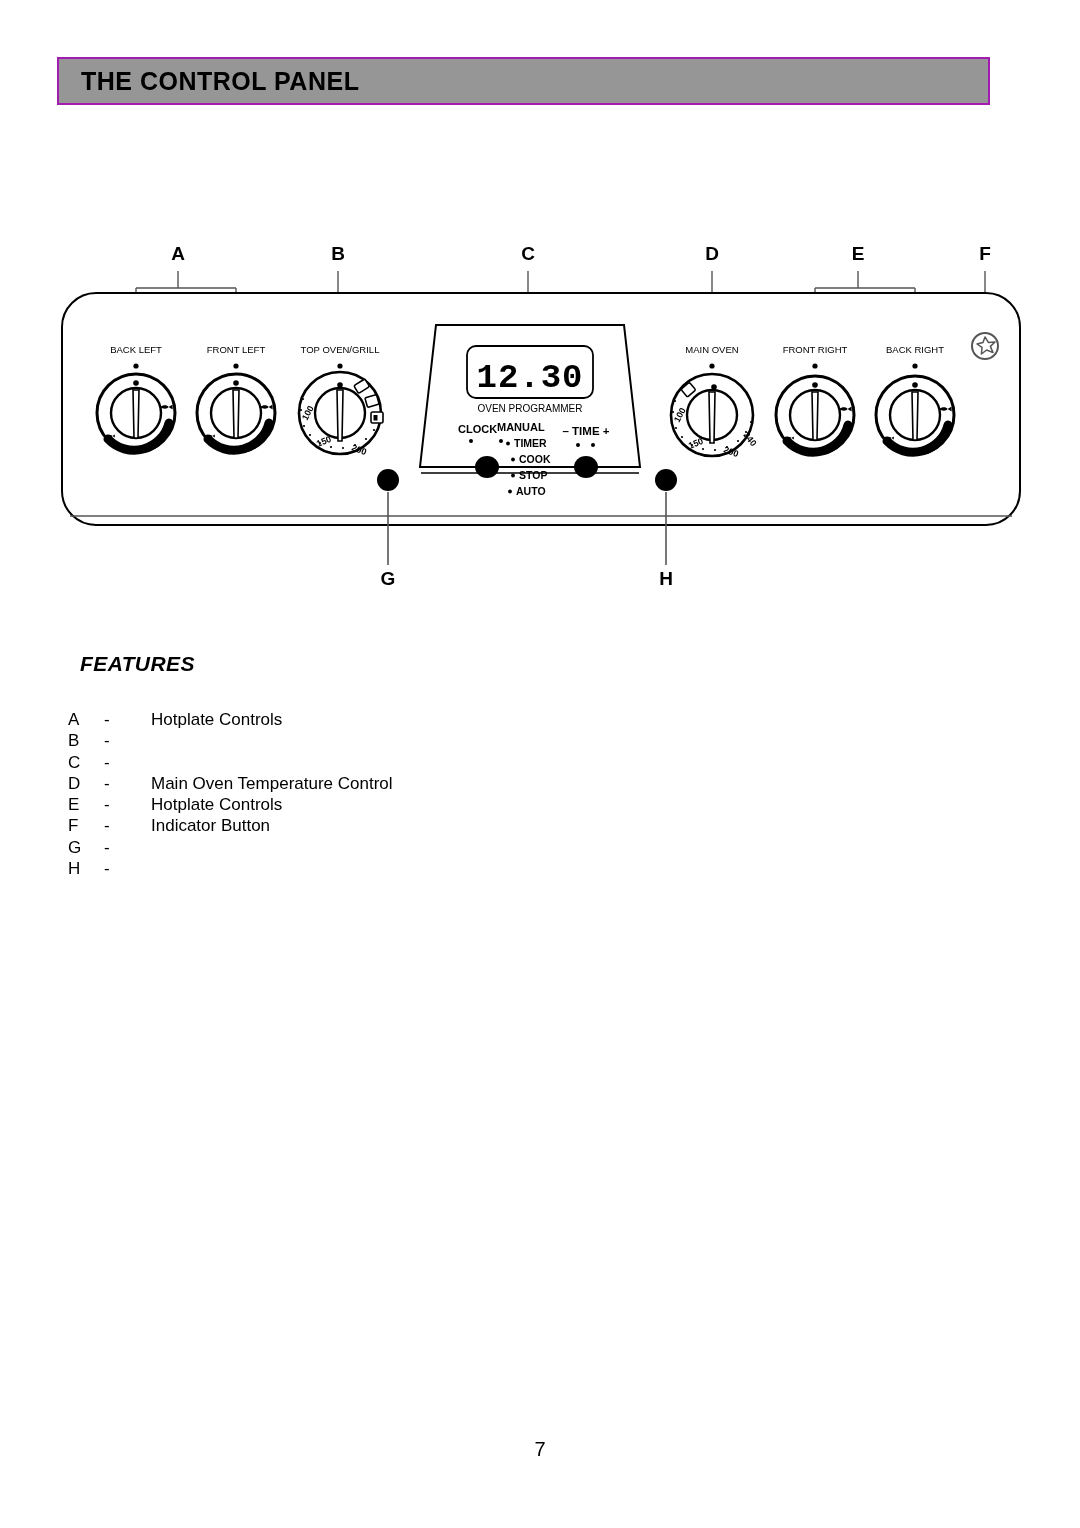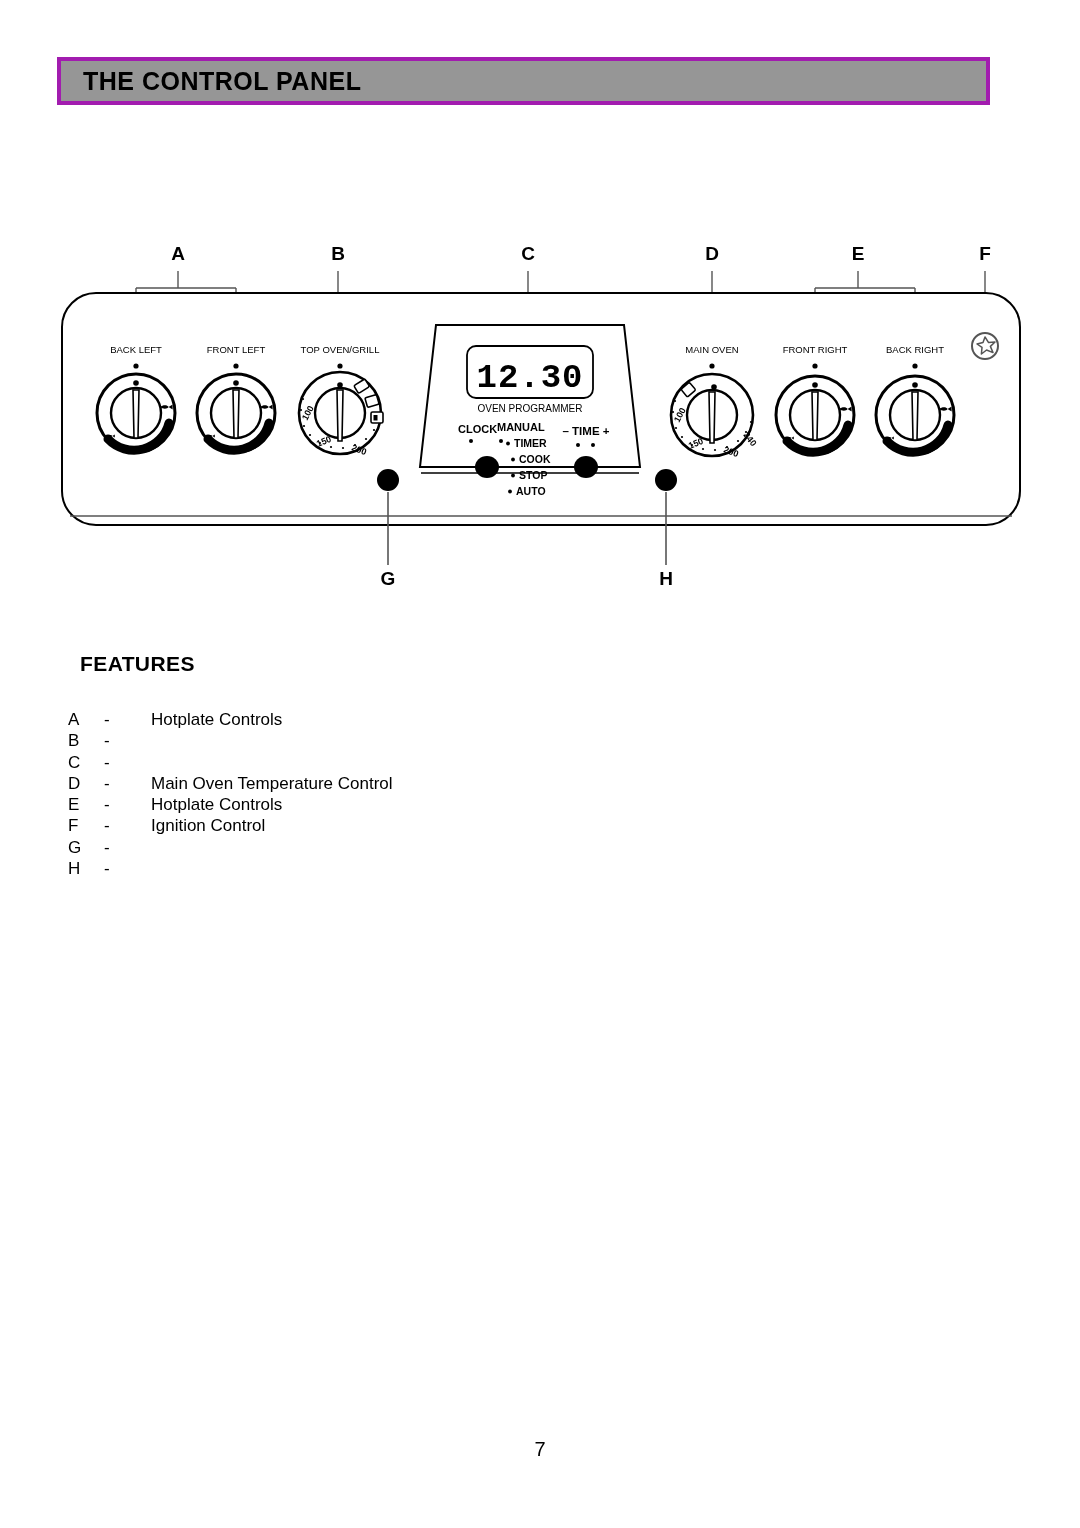--- a/index.html
+++ b/index.html
@@ -17,21 +17,21 @@
     overflow: hidden;
     background: #fff;
   }
 
   
   #header-bar {
     position: absolute;
     left: 57px; top: 57px;
     width: 933px; height: 48px;
     background: #969696;
-    border: 4px solid #a21caf;
+    border: 2px solid #a21caf;
   }
   #header-title {
     position: absolute;
     left: 22px; top: 50%;
     transform: translateY(-50%);
     font-size: 25px;
     font-weight: bold;
     letter-spacing: 0.5px;
     white-space: nowrap;
   }
@@ -54,20 +54,21 @@
   }
   #diagram svg { display: block; }
 
   
   #features-heading {
     position: absolute;
     left: 80px; top: 652px;
     font-size: 21px;
     font-weight: bold;
     letter-spacing: 0.4px;
+    font-style: italic;
   }
   #features-list {
     position: absolute;
     left: 68px; top: 710px;
     width: 600px;
   }
   .feature-row {
     display: flex;
     align-items: baseline;
     height: 21.3px;
@@ -338,21 +339,21 @@
       <span class="feature-label">Main Oven Temperature Control</span>
     </div>
     <div class="feature-row">
       <span class="feature-key">E</span>
       <span class="feature-dash">-</span>
       <span class="feature-label">Hotplate Controls</span>
     </div>
     <div class="feature-row">
       <span class="feature-key">F</span>
       <span class="feature-dash">-</span>
-      <span class="feature-label">Ignition Control</span>
+      <span class="feature-label">Indicator Button</span>
     </div>
     <div class="feature-row">
       <span class="feature-key">G</span>
       <span class="feature-dash">-</span>
     </div>
     <div class="feature-row">
       <span class="feature-key">H</span>
       <span class="feature-dash">-</span>
     </div>
   </div>

